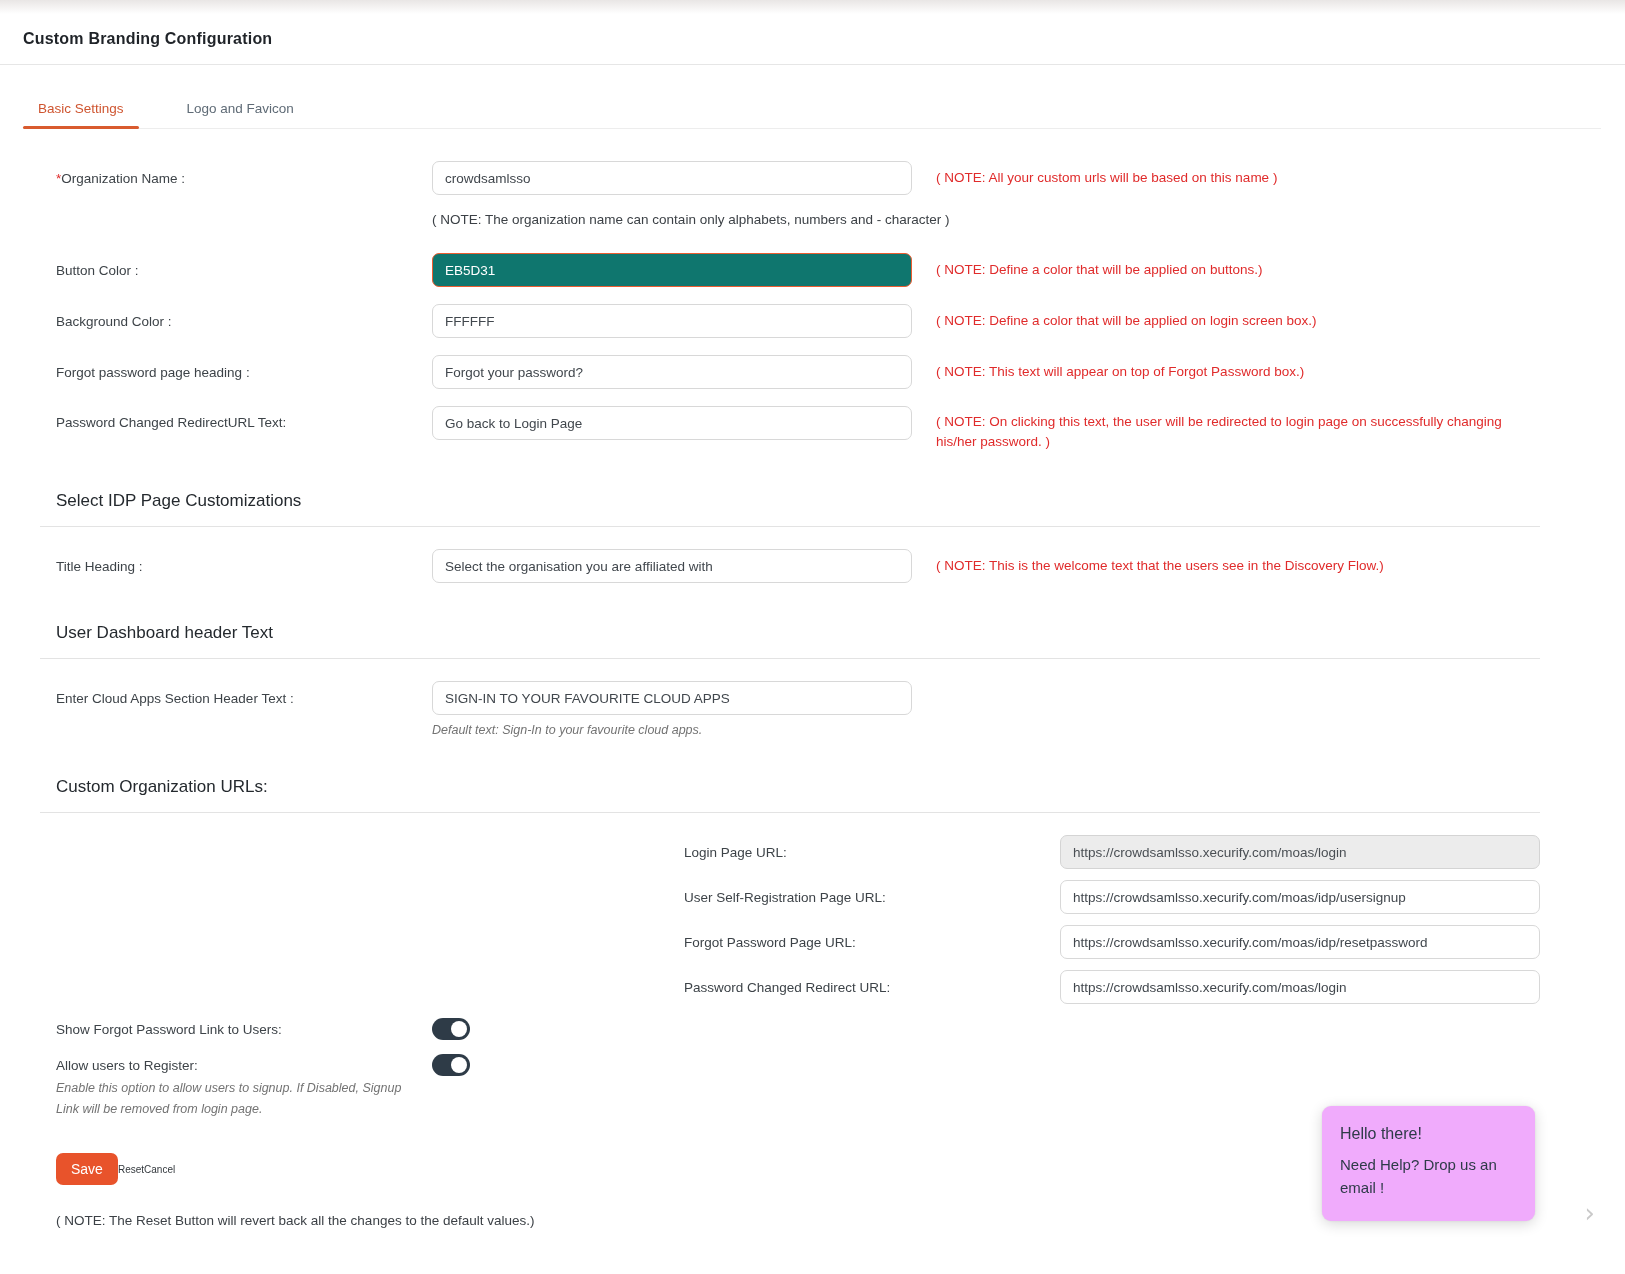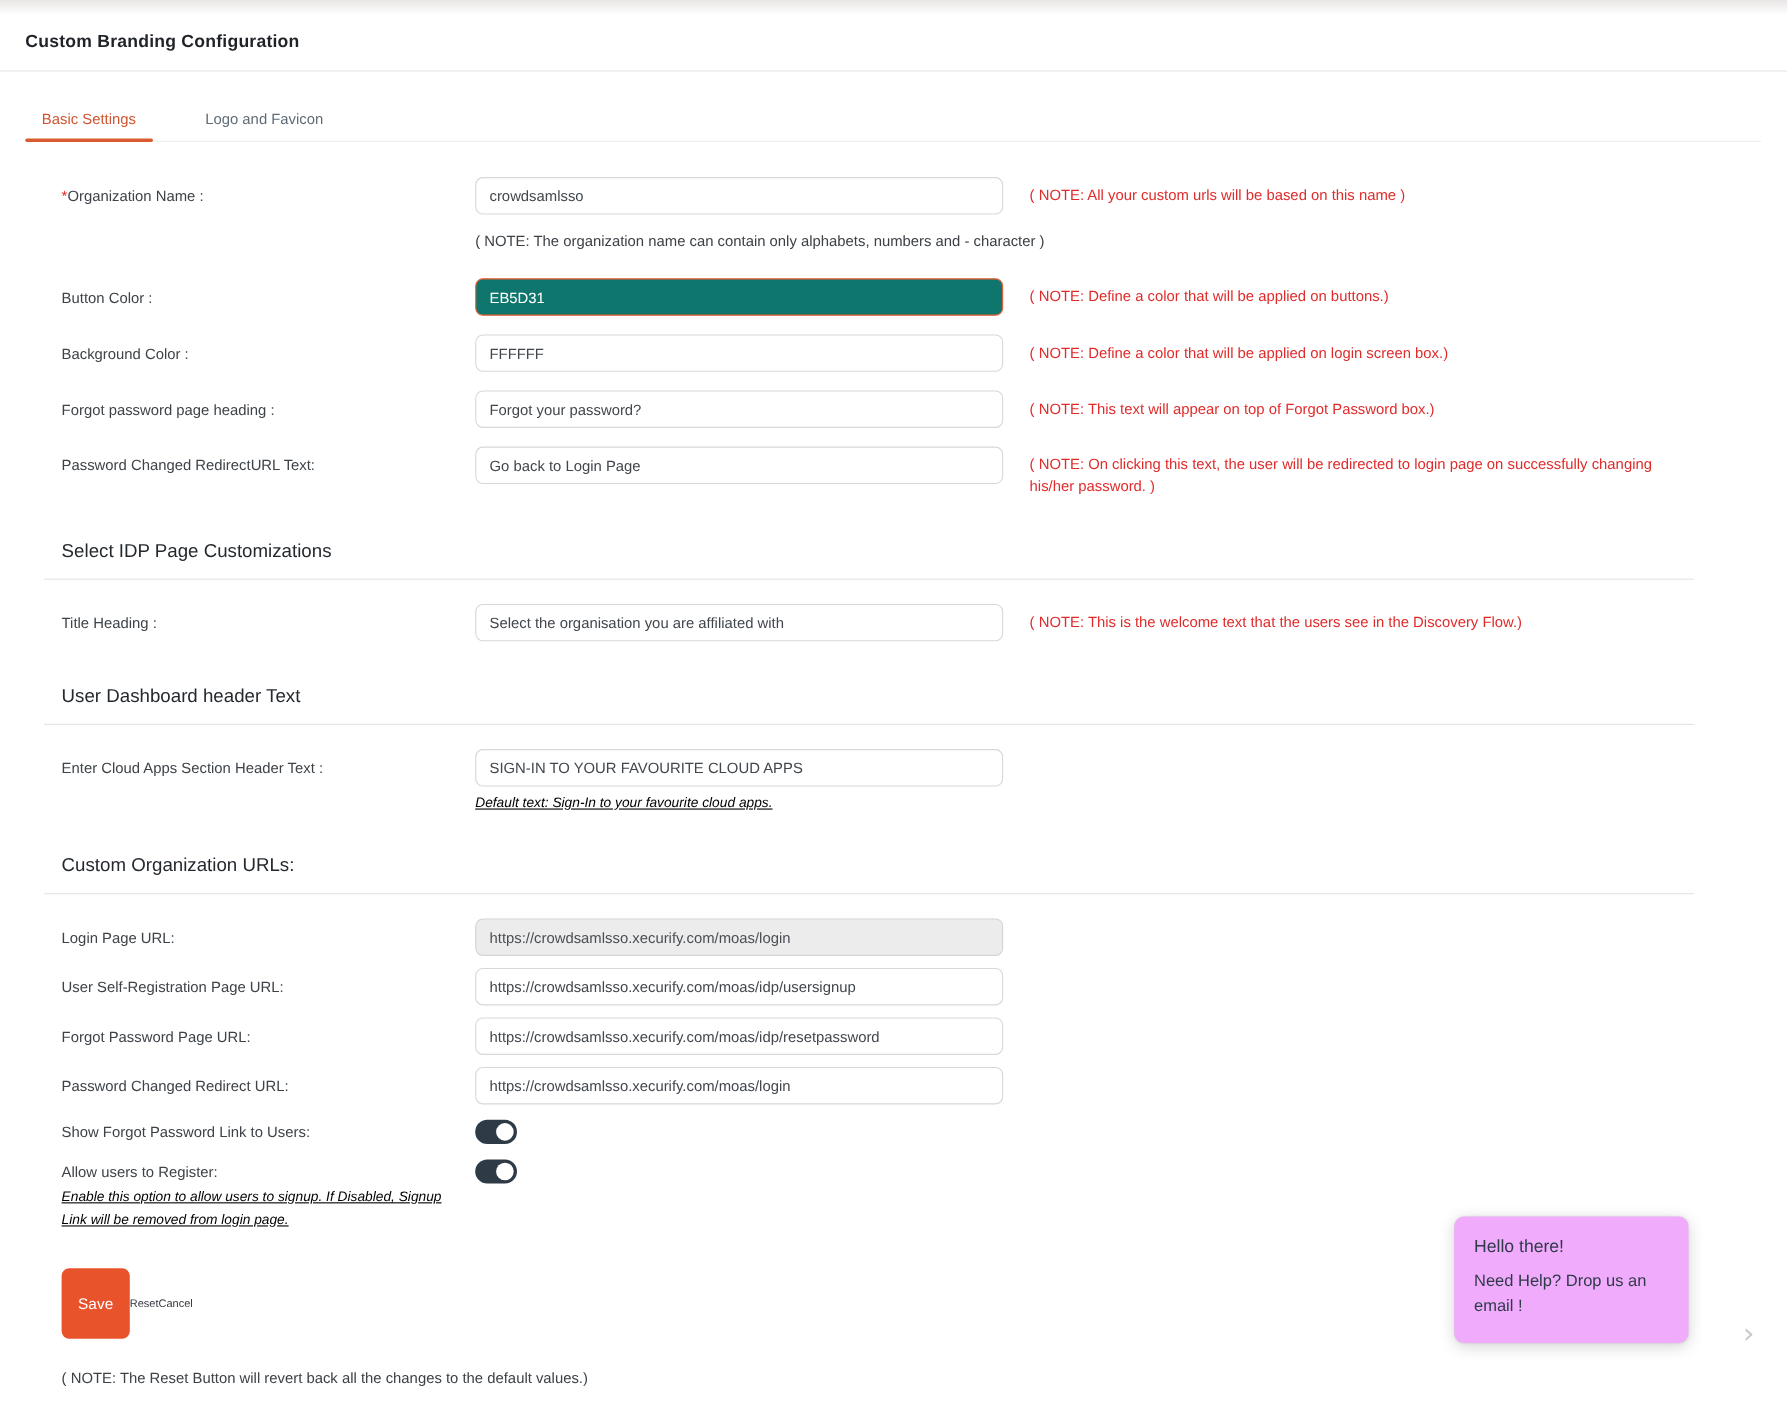--- a/index.html
+++ b/index.html
@@ -18,28 +18,28 @@
   .f-label { width:376px; flex-shrink:0; font-size:13.5px; color:#3d4348; }
   .req { color:#e02b2b; }
   .f-input { width:480px; height:34px; border:1px solid #d8d8d8; border-radius:7px; padding:0 12px; font-size:13.5px; color:#41474d; font-family:"Liberation Sans", sans-serif; background:#fff; outline:none; flex-shrink:0; }
   .f-input.color-filled { background:#0f766e; border-color:#EB5D31; color:#ffffff; }
   .f-input.disabled { background:#ececec; border-color:#d4d4d4; color:#4a4f54; }
   .f-note { margin-left:24px; font-size:13.5px; color:#e02b2b; line-height:1.45; max-width:600px; }
   .f-note.two-line { margin-top:6px; }
   .sub-note { margin-left:376px; font-size:13.5px; color:#3c4146; margin-top:4px; margin-bottom:26px; }
   .section-heading { font-size:17px; font-weight:500; color:#24292e; margin-top:40px; padding-bottom:15px; border-bottom:1px solid #e3e3e3; margin-left:-16px; padding-left:16px; }
   .section-gap { margin-top:22px; }
-  .hint { font-size:12.5px; font-style:italic; color:#000000; margin-left:376px; margin-top:-9px; margin-bottom:20px;text-decoration:underline; }
+  .hint { font-size:12.5px; font-style:italic; color:#737373; margin-left:376px; margin-top:-9px; margin-bottom:20px; }
   .hint.inline-left { margin-left:0; max-width:350px; line-height:1.65; margin-top:2px; margin-bottom:14px; }
-  .url-row { margin-bottom:11px; }
+  .url-row { margin-bottom:11px;justify-content:flex-end; }
   .toggle-row { margin-top:14px; margin-bottom:4px; }
   .toggle { width:38px; height:22px; border-radius:11px; background:#2e3b47; position:relative; cursor:pointer; flex-shrink:0; }
   .toggle .knob { position:absolute; top:3px; left:19px; width:16px; height:16px; border-radius:50%; background:#fff; }
   .actions { display:flex; align-items:center; margin-top:34px; }
-  .btn-save { background:#e8532b; color:#fff; border:none; border-radius:7px; font-size:14px; padding:24px 15px; cursor:pointer; font-family:"Liberation Sans", sans-serif; }
+  .btn-save { background:#e8532b; color:#fff; border:none; border-radius:7px; font-size:14px; padding:8px 15px; cursor:pointer; font-family:"Liberation Sans", sans-serif; }
   .btn-text { font-size:10px; color:#33383d; cursor:pointer; background:none; border:none; font-family:"Liberation Sans", sans-serif; }
   .reset-note { font-size:13.5px; color:#3c4146; margin-top:28px; }
   .chat-bubble { position:absolute; right:90px; bottom:53px; width:213px; background:#f0abfc; border-radius:9px; box-shadow:0 3px 14px rgba(0,0,0,.16), 0 0 2px rgba(0,0,0,.08); padding:19px 18px 22px; cursor:pointer; }
   .chat-greeting { font-size:16px; color:#2e3a48; font-weight:500; margin-bottom:11px; }
   .chat-message { font-size:15px; color:#2e3a48; line-height:1.5; }
   .chat-chevron { position:absolute; right:30px; bottom:48px; color:#c9c9c9; font-size:26px; line-height:1; cursor:pointer; font-family:"DejaVu Sans", sans-serif; }
 </style>
 </head>
 <body>
 

